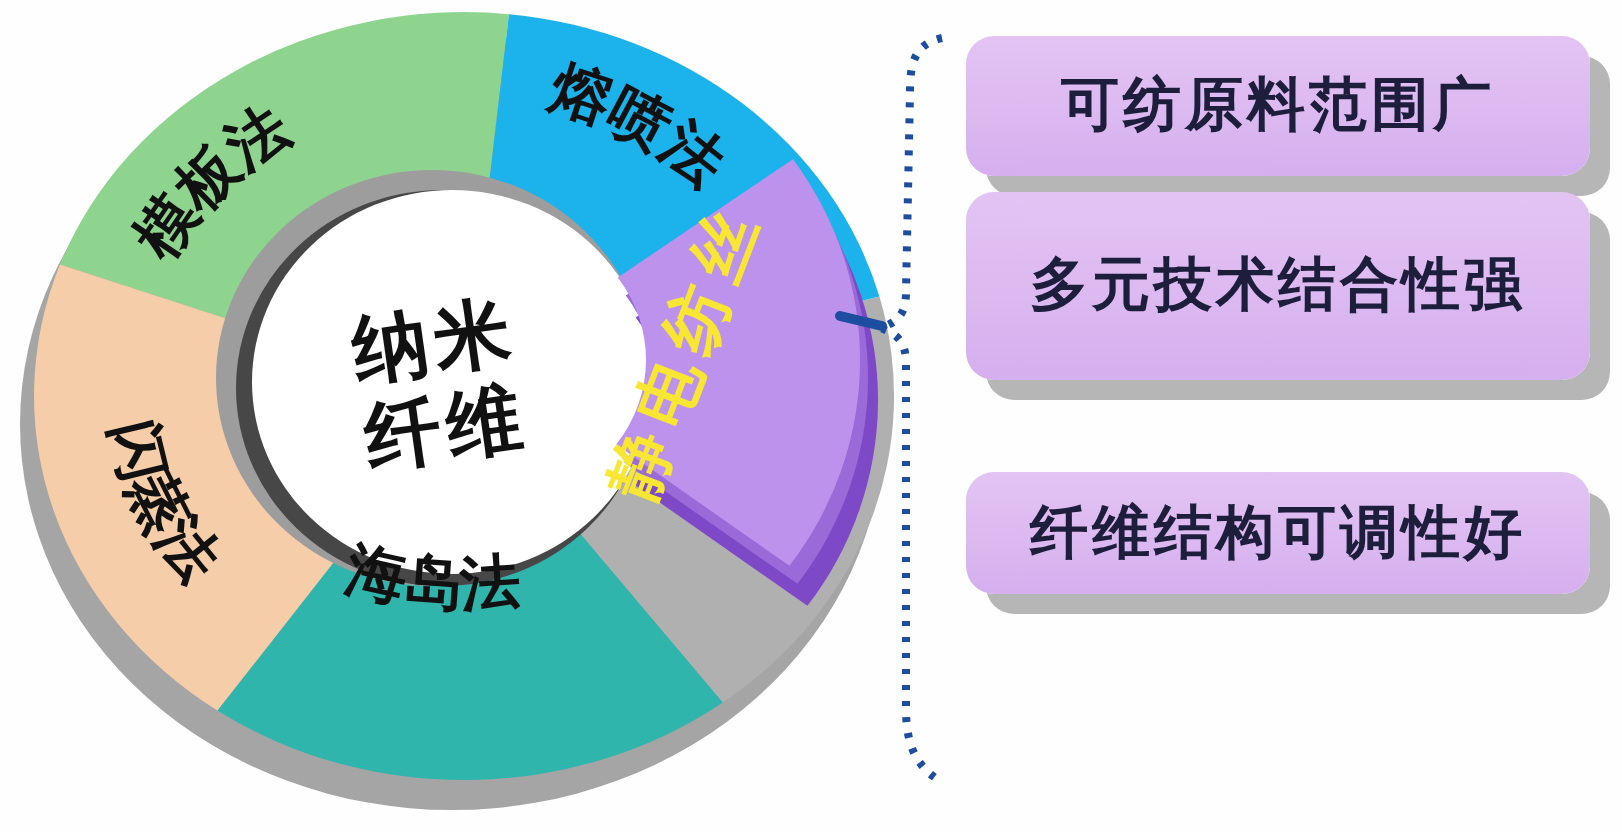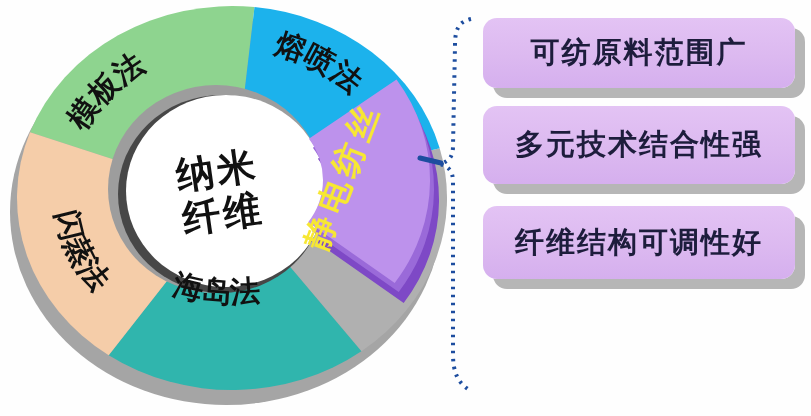--- a/index.html
+++ b/index.html
@@ -14,22 +14,22 @@
     position:absolute;left:0;width:312px;
     background:linear-gradient(180deg,#e3c3f4 0%,#dcb9f0 55%,#d5afee 100%);
     border-radius:14px;
     box-shadow:10px 10px 0 #b6b6b6;
     display:flex;align-items:center;justify-content:center;
   }
   .callout span{
     color:#1d1d3c;font-weight:700;font-size:29px;letter-spacing:2px;white-space:nowrap;
   }
   .c1{top:18px;height:70px;}
-  .c2{top:106px;height:78px;justify-content:center;}
-  .c3{top:206px;height:73px;}
+  .c2{top:96px;height:94px;justify-content:center;}
+  .c3{top:236px;height:61px;}
   .c4{top:328px;height:77px;}
 </style>
 </head>
 <body>
 
 <div class="stage">
 
   <svg class="donut-svg" viewBox="0 0 811 416">
     <defs>
       <path id="arcTop" d="M 67,198 A 165,150 0 0 1 397,198" fill="none"></path>

